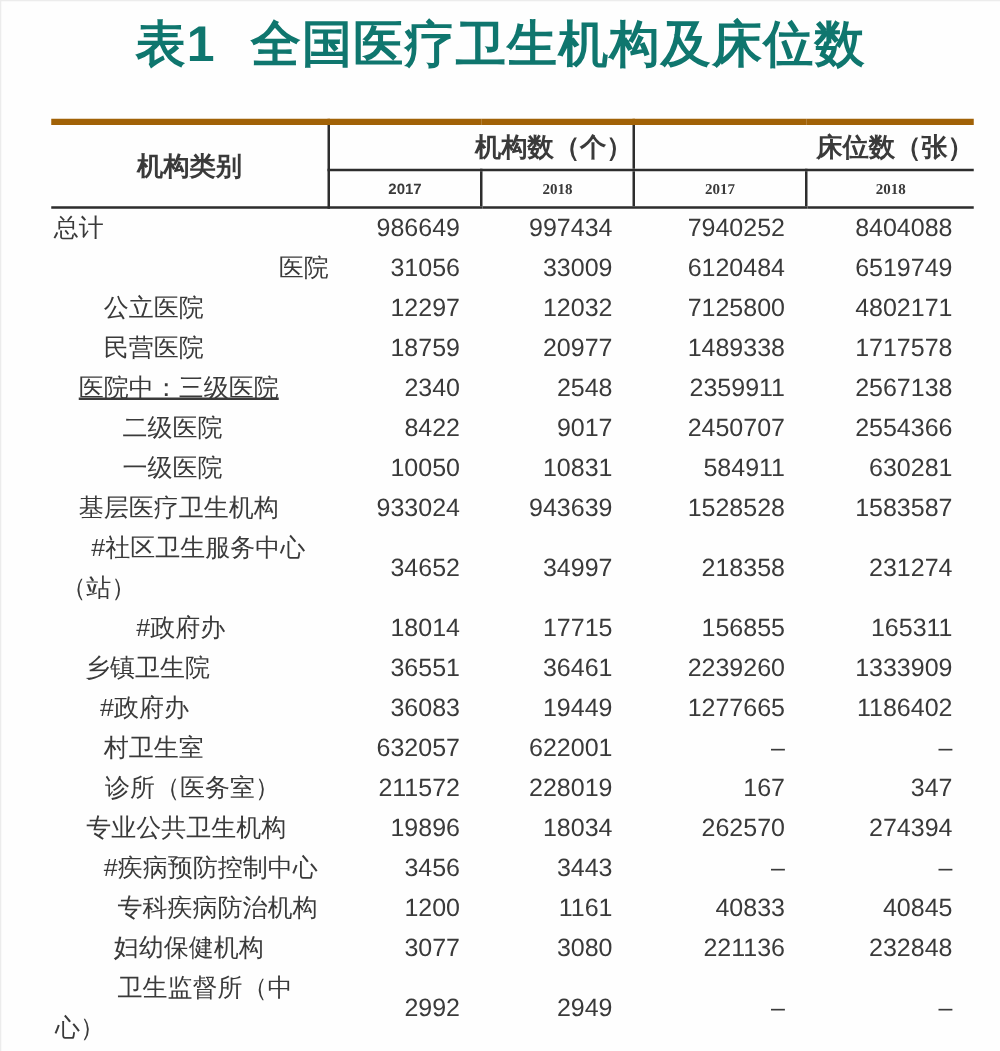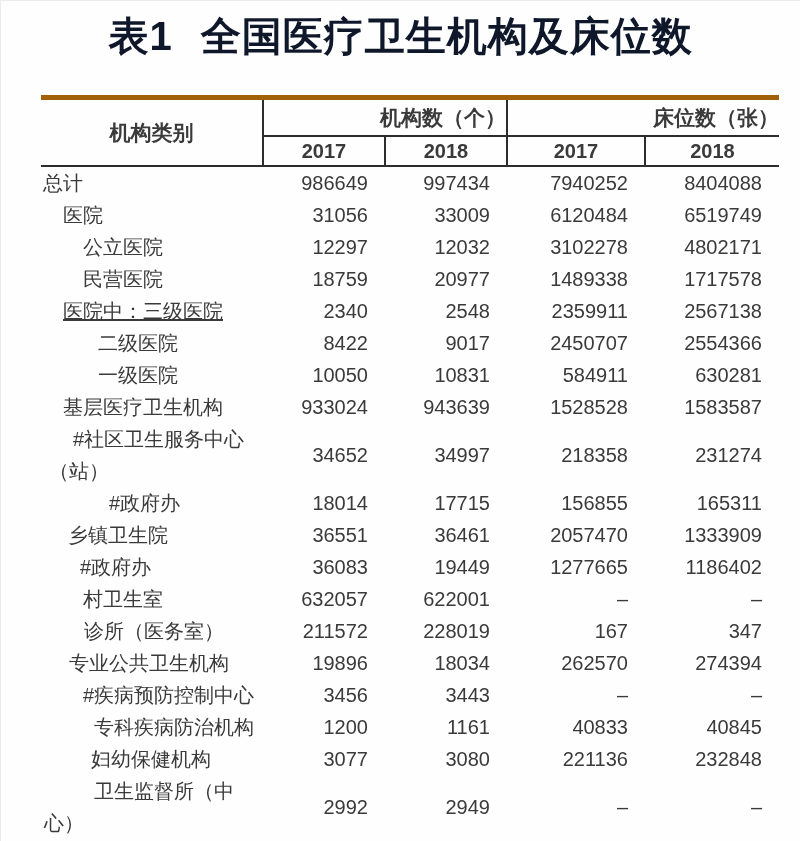--- a/index.html
+++ b/index.html
@@ -23,21 +23,21 @@
     border-top: 1px solid #ececec;
   }
   .title {
     margin: 0;
     padding-top: 12px;
     height: 52px;
     text-align: center;
     font-size: 40px;
     line-height: 46px;
     font-weight: 700;
-    color: #0f172a;
+    color: #0f766e;
     letter-spacing: 1px;
     white-space: nowrap;
   }
   .title .prefix { margin-right: 28px; }
 
   table.stats {
     border-collapse: collapse;
     table-layout: fixed;
     margin-left: 40px;
     width: 738px;
@@ -65,27 +65,27 @@
   }
   th.grp {
     font-size: 21px;
     height: 35px;
     border-bottom: 2px solid #2d2d2d;
     text-align: right;
     vertical-align: middle;
   }
   th.grp-beds { border-left: 2px solid #2d2d2d; }
   th.yr {
-    font-size: 20px;
+    font-size: 12px;
     height: 28px;
     border-bottom: 2px solid #2d2d2d;
     text-align: center;
     vertical-align: middle;
   }
-  th.yr-div { border-left: 2px solid #2d2d2d; }
+  th.yr-div { border-left: 2px solid #2d2d2d; font-family: Liberation Serif, serif; }
 
   tbody td {
     font-size: 20px;
     padding: 0;
     vertical-align: middle;
   }
   td.lbl { text-align: left; }
   .lbl-line {
     line-height: 32px;
     height: 32px;
@@ -132,34 +132,34 @@
           <td class="lbl">
             <div class="lbl-line" style="padding-left: 2px;">总计</div>
           </td>
           <td class="num">986649</td>
           <td class="num">997434</td>
           <td class="num">7940252</td>
           <td class="num">8404088</td>
         </tr>
         <tr class="bold">
           <td class="lbl">
-            <div class="lbl-line" style="padding-left: 22px;">医院</div>
+            <div class="lbl-line" style="padding-left: 22px; text-align: right;">医院</div>
           </td>
           <td class="num">31056</td>
           <td class="num">33009</td>
           <td class="num">6120484</td>
           <td class="num">6519749</td>
         </tr>
         <tr>
           <td class="lbl">
             <div class="lbl-line" style="padding-left: 42px;">公立医院</div>
           </td>
           <td class="num">12297</td>
           <td class="num">12032</td>
-          <td class="num">3102278</td>
+          <td class="num">7125800</td>
           <td class="num">4802171</td>
         </tr>
         <tr>
           <td class="lbl">
             <div class="lbl-line" style="padding-left: 42px;">民营医院</div>
           </td>
           <td class="num">18759</td>
           <td class="num">20977</td>
           <td class="num">1489338</td>
           <td class="num">1717578</td>
@@ -218,21 +218,21 @@
           <td class="num">17715</td>
           <td class="num">156855</td>
           <td class="num">165311</td>
         </tr>
         <tr>
           <td class="lbl">
             <div class="lbl-line" style="padding-left: 27px;">乡镇卫生院</div>
           </td>
           <td class="num">36551</td>
           <td class="num">36461</td>
-          <td class="num">2057470</td>
+          <td class="num">2239260</td>
           <td class="num">1333909</td>
         </tr>
         <tr>
           <td class="lbl">
             <div class="lbl-line" style="padding-left: 39px;">#政府办</div>
           </td>
           <td class="num">36083</td>
           <td class="num">19449</td>
           <td class="num">1277665</td>
           <td class="num">1186402</td>

